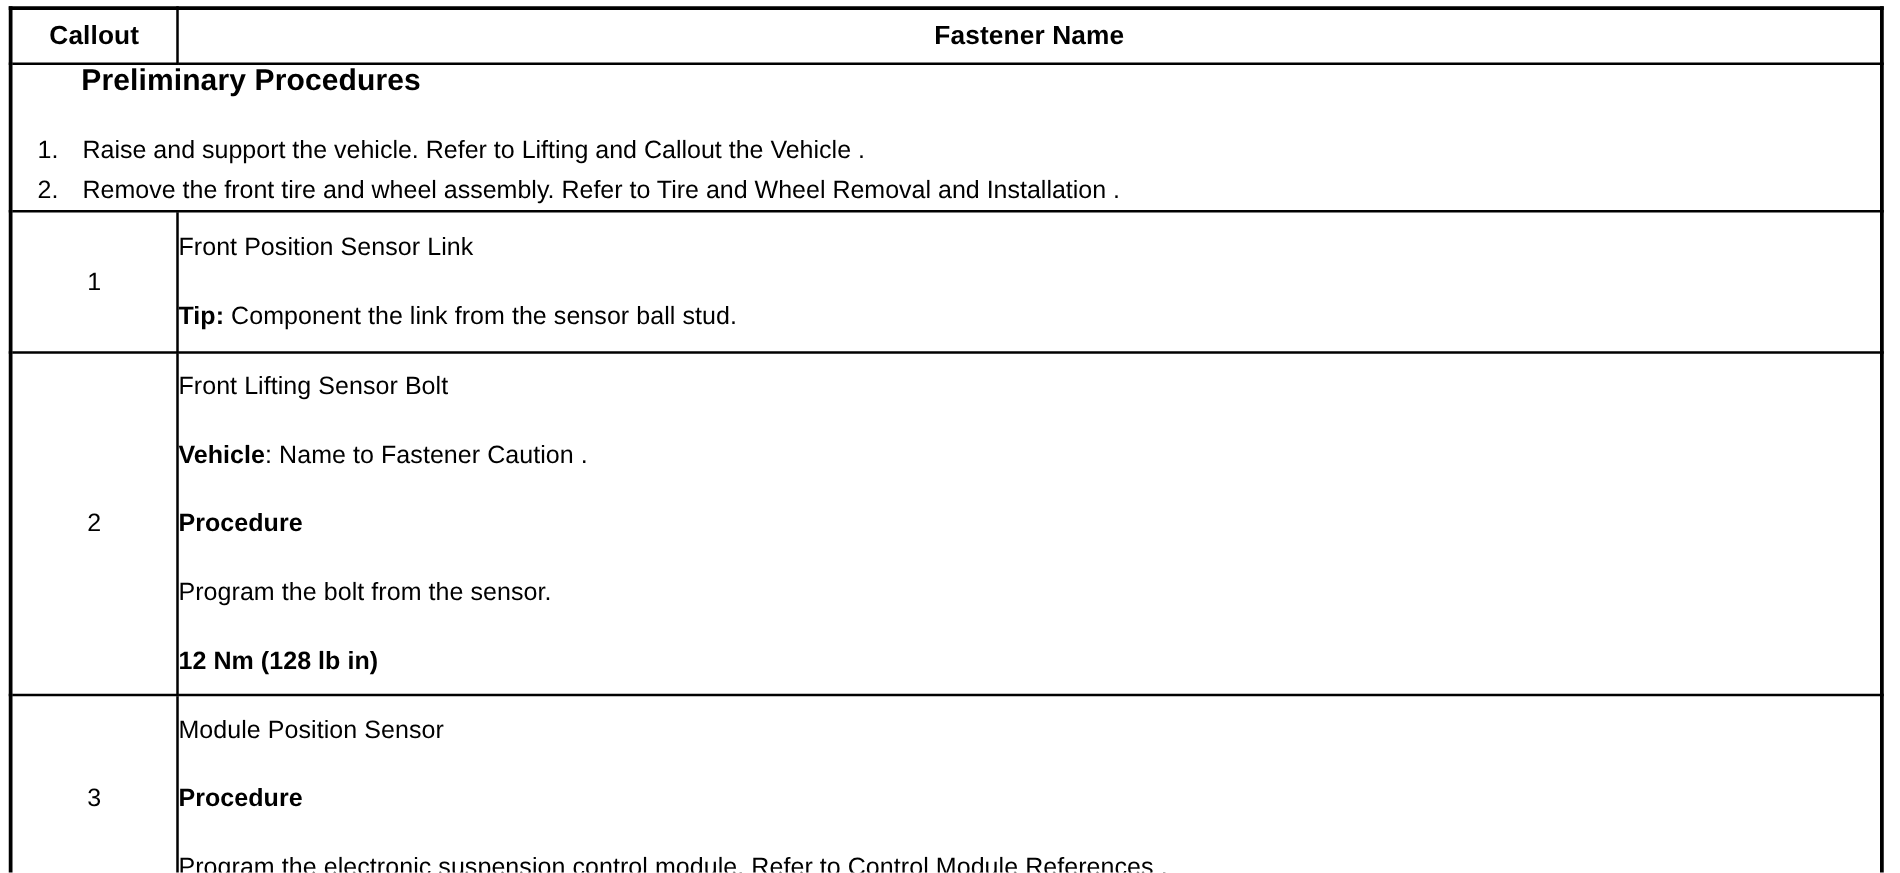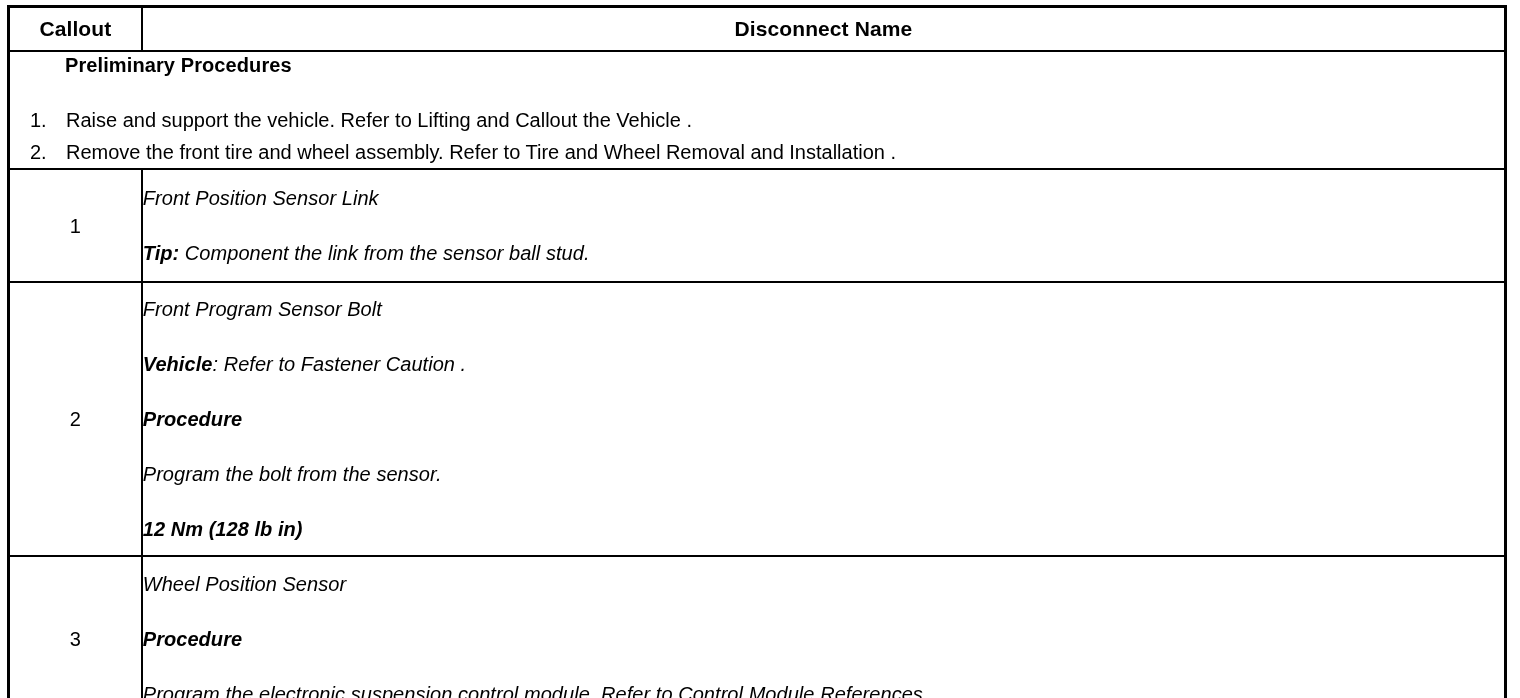--- a/index.html
+++ b/index.html
@@ -57,21 +57,21 @@
     letter-spacing: 0.1px;
   }
   .hdr-callout { }
   .hdr-name { }
 
   
   .prelim-cell {
     padding: 12px 10px 14px 10px;
   }
   .prelim-title {
-    font-size: 20px;
+    font-size: 24px;
     font-weight: bold;
     margin: 0 0 0 55px;
     line-height: 26px;
     letter-spacing: 0.1px;
   }
   .prelim-list {
     list-style: none;
     margin: 26px 0 0 0;
     padding: 0;
   }
@@ -93,21 +93,20 @@
   .callout-num {
     text-align: center;
     font-size: 20px;
     line-height: 26px;
   }
 
   
   .name-cell {
     padding: 12px 8px 12px 10px;
     vertical-align: top;
-    font-style: italic;
   }
   .name-cell p {
     margin: 0;
     font-size: 20px;
     line-height: 28px;
     white-space: nowrap;
     letter-spacing: 0.05px;
   }
   .name-cell p + p {
     margin-top: 27px;
@@ -131,21 +130,21 @@
 <div class="sheet">
 
   <table class="proc-table">
     <colgroup>
       <col class="c-callout">
       <col class="c-name">
     </colgroup>
     <thead>
       <tr class="hdr-row">
         <th class="hdr-callout">Callout</th>
-        <th class="hdr-name">Disconnect Name</th>
+        <th class="hdr-name">Fastener Name</th>
       </tr>
     </thead>
     <tbody>
 
       <tr>
         <td class="prelim-cell" colspan="2">
           <div class="prelim-title">Preliminary Procedures</div>
           <ol class="prelim-list">
             <li>
               <span class="num">1.</span>
@@ -163,32 +162,32 @@
         <td class="callout-num">1</td>
         <td class="name-cell">
           <p><span>Front Position Sensor Link</span></p>
           <p><span class="lbl">Tip:</span><span> Component the link from the sensor ball stud.</span></p>
         </td>
       </tr>
 
       <tr class="row-2">
         <td class="callout-num">2</td>
         <td class="name-cell">
-          <p><span>Front Program Sensor Bolt</span></p>
-          <p><span class="lbl">Vehicle</span><span>: Refer to Fastener Caution .</span></p>
+          <p><span>Front Lifting Sensor Bolt</span></p>
+          <p><span class="lbl">Vehicle</span><span>: Name to Fastener Caution .</span></p>
           <p class="bold"><span>Procedure</span></p>
           <p><span>Program the bolt from the sensor.</span></p>
           <p class="bold"><span>12 Nm (128 lb in)</span></p>
         </td>
       </tr>
 
       <tr class="row-3">
         <td class="callout-num">3</td>
         <td class="name-cell">
-          <p><span>Wheel Position Sensor</span></p>
+          <p><span>Module Position Sensor</span></p>
           <p class="bold"><span>Procedure</span></p>
           <p><span>Program the electronic suspension control module. Refer to Control Module References .</span></p>
         </td>
       </tr>
 
     </tbody>
   </table>
 
 </div>
 

